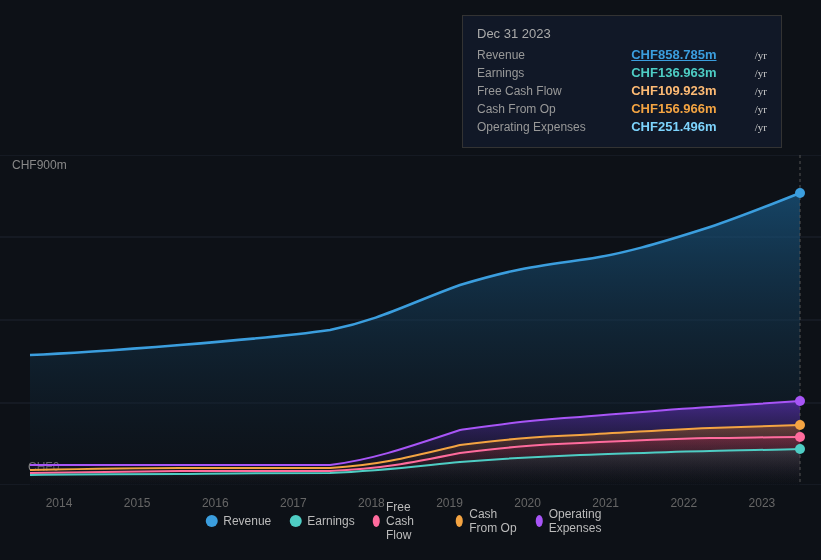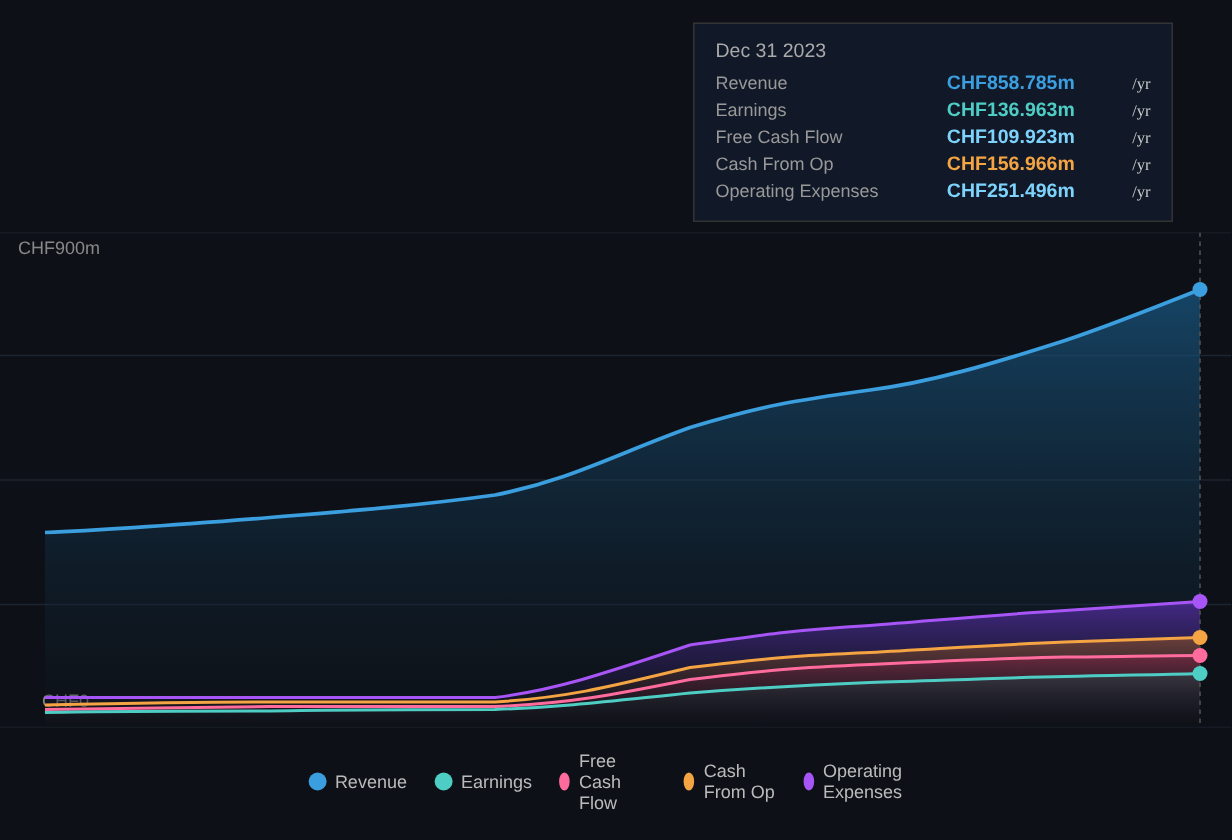--- a/index.html
+++ b/index.html
@@ -54,23 +54,23 @@
       font-weight: bold;
     }
 
     .tooltip-note {
       color: #ccc;
       font-size: 11px;
       margin-left: 4px;
       font-family: Liberation Serif, serif;
     }
 
-    .color-blue { color: #3b9ede; }
+    .color-blue { color: #3b9ede; text-decoration: underline; }
     .color-green { color: #4ecdc4; }
-    .color-pink { color: #7dd3fc; }
+    .color-pink { color: #fdba74; }
     .color-orange { color: #f4a442; }
     .color-purple { color: #7dd3fc; }
 
     #y-label {
       position: absolute;
       top: 158px;
       left: 12px;
       font-size: 12px;
       color: #888;
     }
@@ -234,20 +234,32 @@
 
     <line x1="800" y1="0" x2="800" y2="330" stroke="#555" stroke-width="1" stroke-dasharray="3,3"></line>
 
     <circle cx="800" cy="38" r="5" fill="#3b9ede"></circle>
     <circle cx="800" cy="246" r="5" fill="#a855f7"></circle>
     <circle cx="800" cy="270" r="5" fill="#f4a442"></circle>
     <circle cx="800" cy="282" r="5" fill="#ff6b9d"></circle>
     <circle cx="800" cy="294" r="5" fill="#4ecdc4"></circle>
   </svg>
 
+  <div id="x-axis">
+    <span class="x-label">2014</span>
+    <span class="x-label">2015</span>
+    <span class="x-label">2016</span>
+    <span class="x-label">2017</span>
+    <span class="x-label">2018</span>
+    <span class="x-label">2019</span>
+    <span class="x-label">2020</span>
+    <span class="x-label">2021</span>
+    <span class="x-label">2022</span>
+    <span class="x-label">2023</span>
+  </div>
 
   <div id="legend">
     <div class="legend-item">
       <div class="legend-dot dot-blue"></div>
       <span>Revenue</span>
     </div>
     <div class="legend-item">
       <div class="legend-dot dot-green"></div>
       <span>Earnings</span>
     </div>

